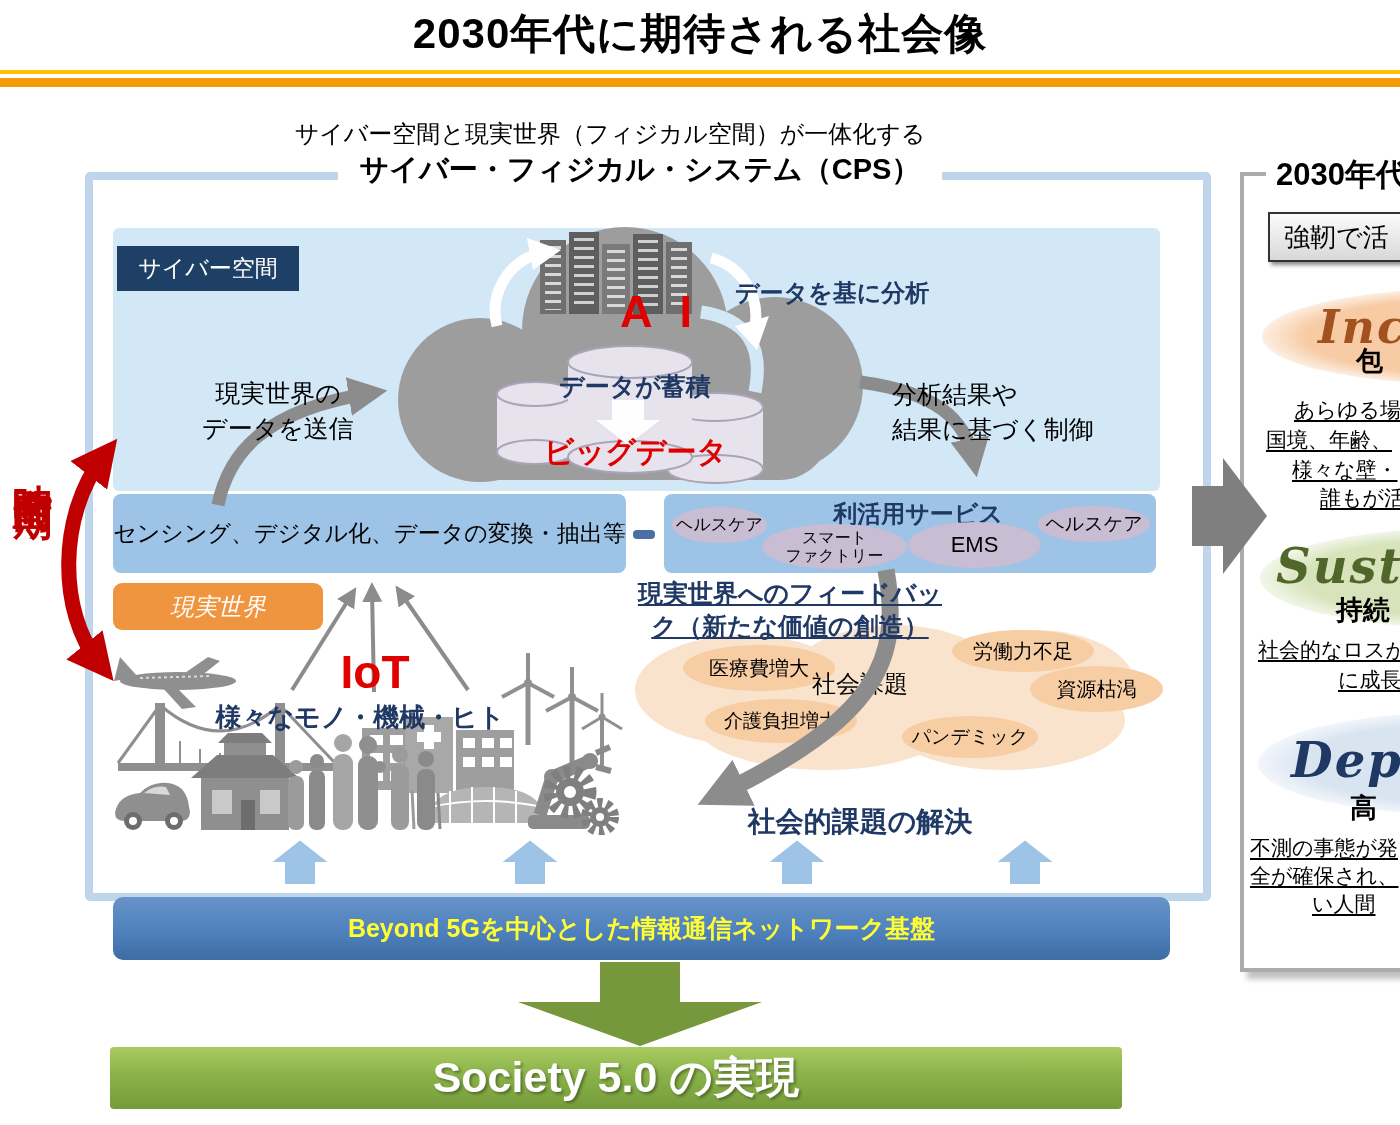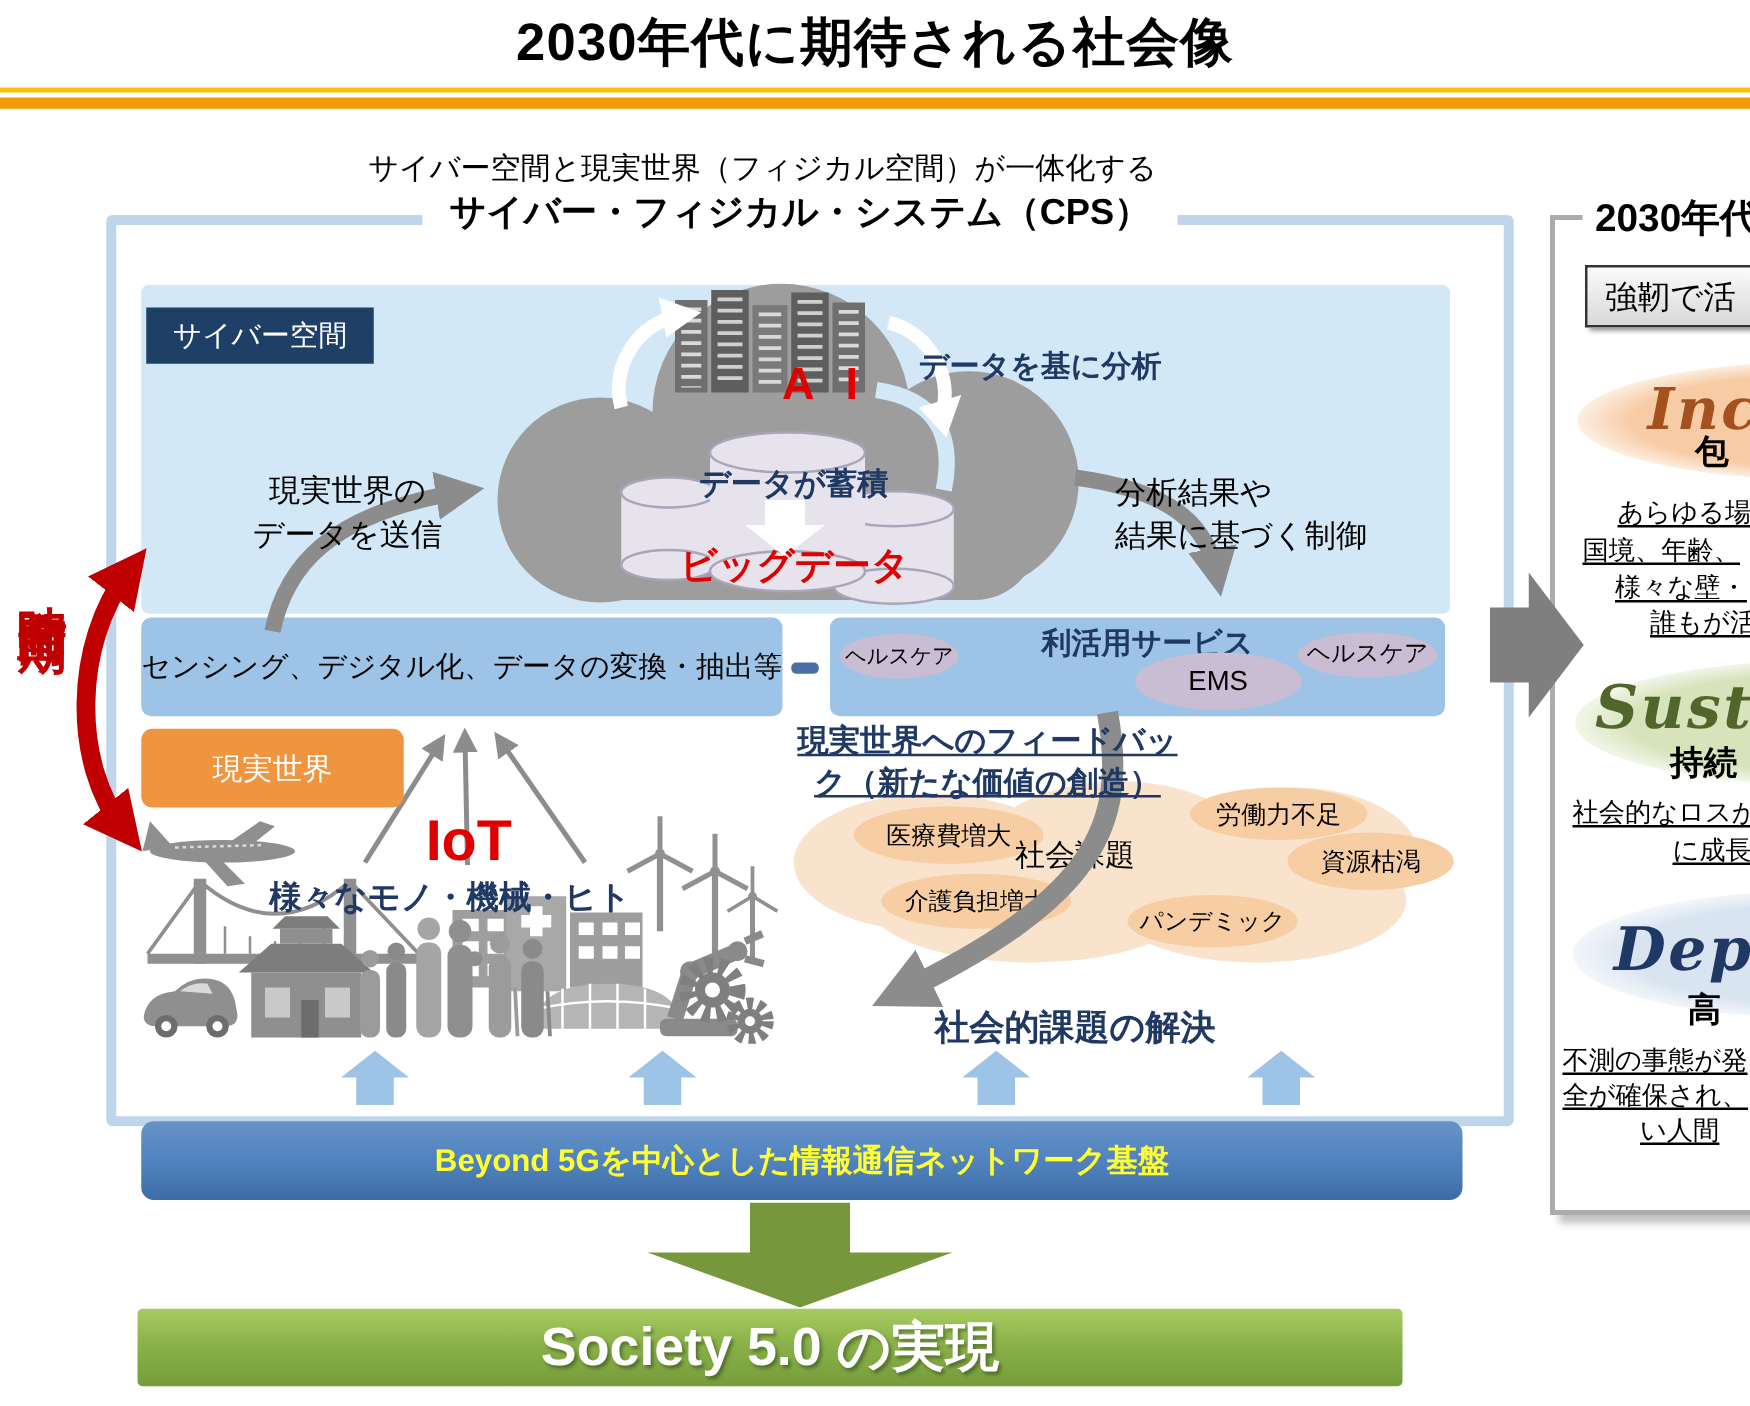--- a/index.html
+++ b/index.html
@@ -14,29 +14,29 @@
   #rule-thick{left:0;top:78px;width:1400px;height:9px;background:#F59B0A;}
 
   #subtitle{left:170px;top:118px;width:880px;text-align:center;font-size:24px;}
 
   #cps-frame{left:85px;top:172px;width:1110px;height:713px;border:8px solid #BFD5EC;border-radius:5px;background:#fff;z-index:0;}
   #cps-title{left:85px;top:150px;width:1110px;text-align:center;z-index:6;}
   #cps-title span{background:#fff;padding:0 22px;font-size:29px;font-weight:600;}
 
   #cyber-panel{left:113px;top:228px;width:1047px;height:263px;background:#D3E8F7;border-radius:6px;z-index:1;}
   #cyber-badge{left:117px;top:246px;width:182px;height:45px;background:#1F4066;border-radius:0;color:#fff;font-size:23px;z-index:6;}
-  #real-badge{left:113px;top:583px;width:210px;height:63px;background:#F0953F;border-radius:9px;color:#fff;font-size:24px;z-index:6;}
+  #real-badge{left:113px;top:583px;width:210px;height:47px;background:#F0953F;border-radius:9px;color:#fff;font-size:24px;z-index:6;font-style:italic;}
 
   #cloud-svg{left:385px;top:222px;z-index:2;}
   #city-svg{left:100px;top:645px;z-index:2;}
   #arrows-svg{left:0;top:0;z-index:4;pointer-events:none;}
 
   .navy{color:#1F3864;font-weight:bold;}
   .red{color:#E00000;font-weight:bold;}
-  #ai-label{left:600px;top:286px;width:120px;text-align:center;font-size:36px;letter-spacing:8px;z-index:6;}
+  #ai-label{left:600px;top:286px;width:120px;text-align:center;font-size:45px;letter-spacing:8px;z-index:6;}
   #analyze-label{left:735px;top:277px;font-size:24px;z-index:6;}
   #accumulate-label{left:540px;top:370px;width:190px;text-align:center;font-size:25px;z-index:6;}
   #bigdata-label{left:528px;top:432px;width:215px;text-align:center;font-size:30px;z-index:6;}
   #send-label{left:168px;top:376px;width:220px;text-align:center;font-size:25px;line-height:1.38;z-index:6;}
   #result-label{left:892px;top:377px;font-size:25px;line-height:1.38;z-index:6;}
 
   #sensing-bar{left:113px;top:494px;width:513px;height:79px;background:#9DC3E6;border-radius:8px;font-size:23px;z-index:2;}
   #services-bar{left:664px;top:494px;width:492px;height:79px;background:#9DC3E6;border-radius:8px;z-index:2;}
   #services-title{left:0;right:0;top:4px;text-align:center;font-size:24px;padding-left:16px;}
   .svc-oval{background:#C9BDD3;border-radius:50%;z-index:3;line-height:1.1;}
@@ -160,20 +160,22 @@
   <div class="abs red" id="bigdata-label">ビッグデータ</div>
   <div class="abs pre" id="send-label">現実世界の
 データを送信</div>
   <div class="abs pre" id="result-label">分析結果や
 結果に基づく制御</div>
 
   <div class="abs ctr" id="sensing-bar">センシング、デジタル化、データの変換・抽出等</div>
   <div class="abs" id="services-bar">
     <div class="abs navy" id="services-title">利活用サービス</div>
     <div class="abs ctr svc-oval" id="svc-0">ヘルスケア</div>
+    <div class="abs ctr svc-oval pre" id="svc-1">スマート
+ファクトリー</div>
     <div class="abs ctr svc-oval" id="svc-2">EMS</div>
     <div class="abs ctr svc-oval" id="svc-3">ヘルスケア</div>
   </div>
 
   <div class="abs navy pre" id="feedback-label">現実世界へのフィードバッ
 ク（新たな価値の創造）</div>
 
   <div class="abs" id="social-cloud">
     <div class="blob" style="left:0;top:10px;width:220px;height:110px;"></div>
     <div class="blob" style="left:150px;top:0;width:220px;height:120px;"></div>

